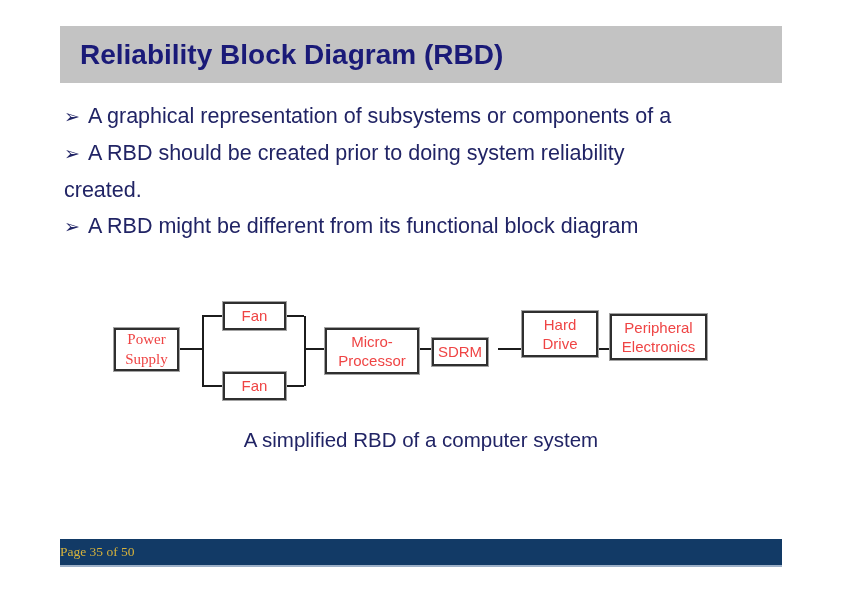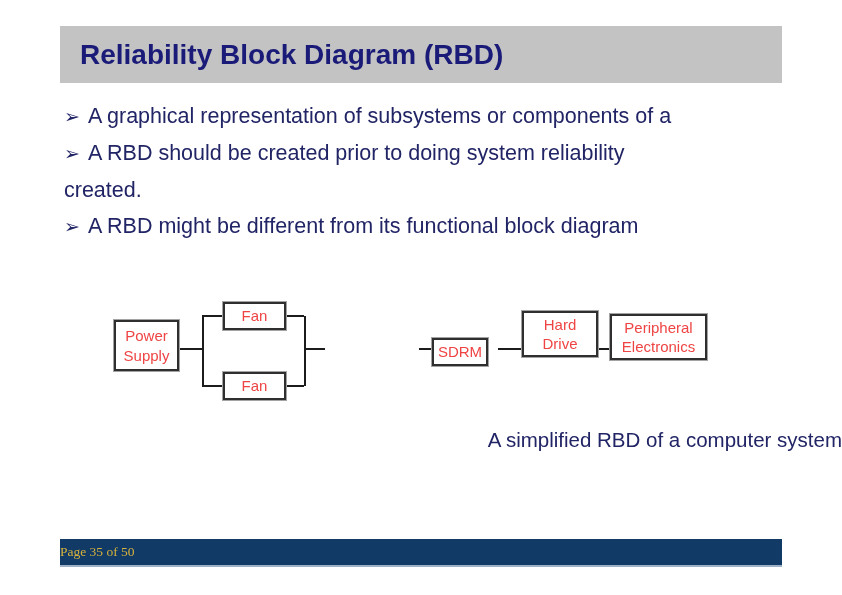--- a/index.html
+++ b/index.html
@@ -37,21 +37,21 @@
     border:2px solid #2f2f2f;
     outline:1px solid #a3a3a3;
     box-sizing:border-box;
     display:flex;flex-direction:column;align-items:center;justify-content:center;
     font-size:15px;line-height:1.28;color:#ef4444;text-align:center;
   }
   .rbd-line{position:absolute;background:#1c1c1c;}
   
   .caption{
     position:absolute;left:0;top:428px;width:842px;
-    text-align:right;
+    text-align:center;
     font-size:20.5px;color:var(--body-color,#212465);
   }
   
   .footer{
     position:absolute;left:60px;top:539px;width:722px;height:26px;
     background:var(--footer-bg,#123a66);
     border-bottom:2px solid #9db0c8;
     box-sizing:content-box;
     display:flex;align-items:center;
   }
@@ -82,29 +82,33 @@
       <div class="rbd-line" style="left: 202px; top: 316px; width: 2px; height: 70px;"></div>
       <div class="rbd-line" style="left: 202px; top: 315px; width: 21px; height: 2px;"></div>
       <div class="rbd-line" style="left: 202px; top: 385px; width: 21px; height: 2px;"></div>
       <div class="rbd-line" style="left: 286px; top: 315px; width: 18px; height: 2px;"></div>
       <div class="rbd-line" style="left: 286px; top: 385px; width: 18px; height: 2px;"></div>
       <div class="rbd-line" style="left: 304px; top: 316px; width: 2px; height: 70px;"></div>
       <div class="rbd-line" style="left: 304px; top: 348px; width: 21px; height: 2px;"></div>
       <div class="rbd-line" style="left: 419px; top: 348px; width: 13px; height: 2px;"></div>
       <div class="rbd-line" style="left: 498px; top: 348px; width: 24px; height: 2px;"></div>
       <div class="rbd-line" style="left: 588px; top: 348px; width: 22px; height: 2px;"></div>
-      <div class="rbd-node" style="left: 114px; top: 320px; width: 65px; height: 51px;">
+      <div class="rbd-node" style="left: 114px; top: 328px; width: 65px; height: 43px; font-family: Liberation Serif, serif;">
         <div>Power</div>
         <div>Supply</div>
       </div>
       <div class="rbd-node" style="left: 223px; top: 302px; width: 63px; height: 28px;">
         <div>Fan</div>
       </div>
       <div class="rbd-node" style="left: 223px; top: 372px; width: 63px; height: 28px;">
         <div>Fan</div>
+      </div>
+      <div class="rbd-node" style="left: 325px; top: 328px; width: 94px; height: 46px;">
+        <div>Micro-</div>
+        <div>Processor</div>
       </div>
       <div class="rbd-node" style="left: 432px; top: 338px; width: 56px; height: 28px;">
         <div>SDRM</div>
       </div>
       <div class="rbd-node" style="left: 522px; top: 311px; width: 76px; height: 46px;">
         <div>Hard</div>
         <div>Drive</div>
       </div>
       <div class="rbd-node" style="left: 610px; top: 314px; width: 97px; height: 46px;">
         <div>Peripheral</div>

